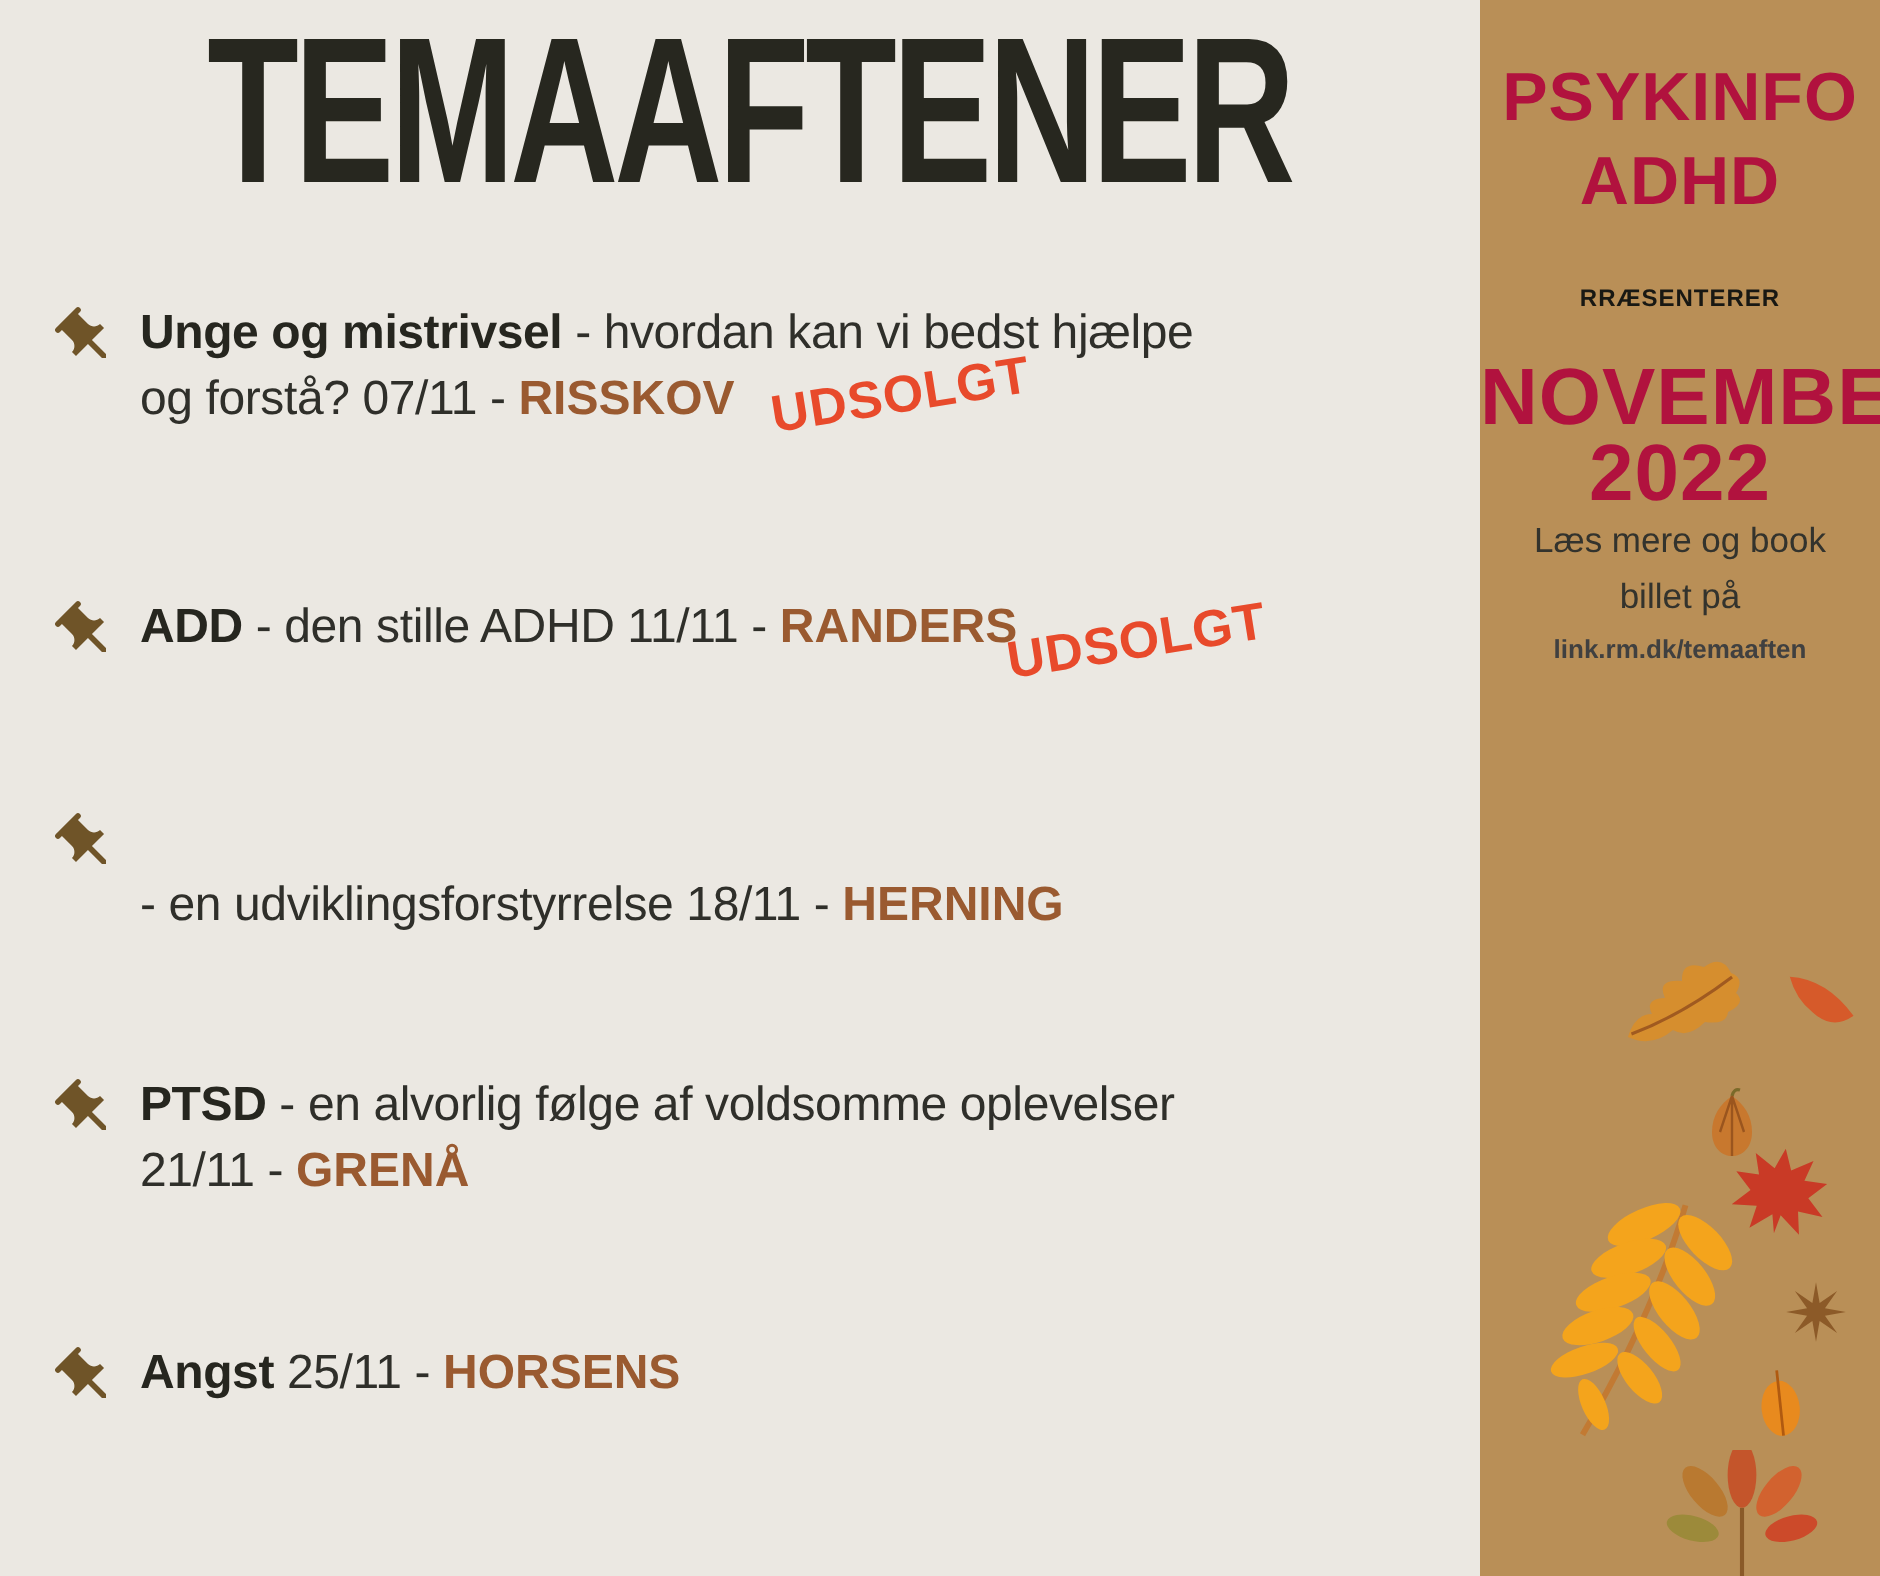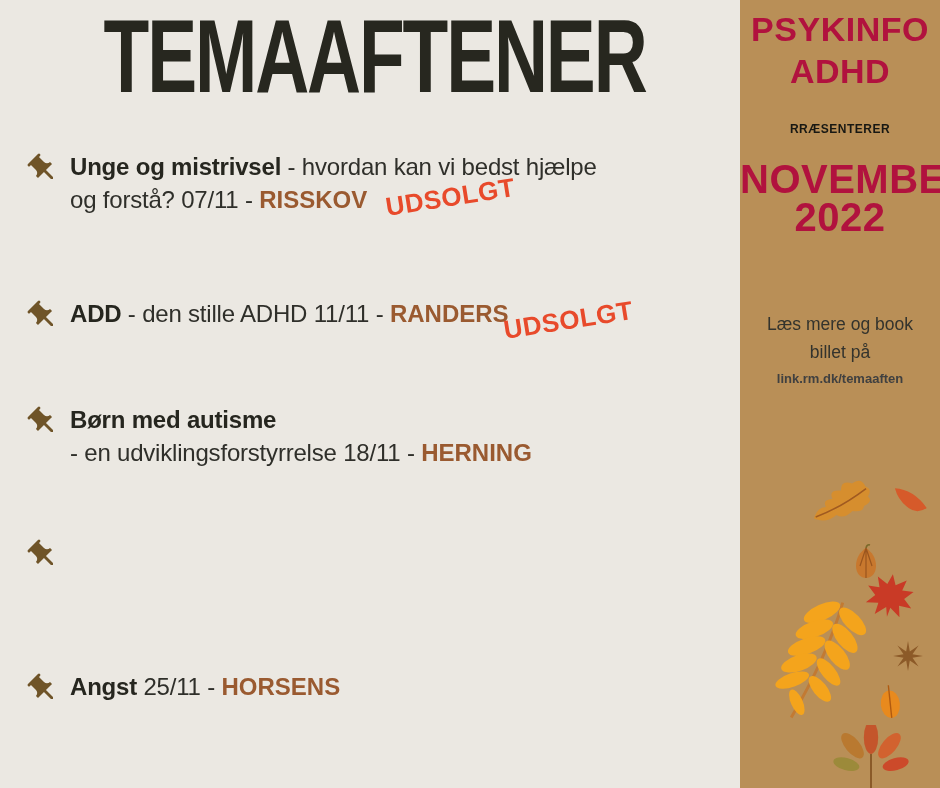--- a/index.html
+++ b/index.html
@@ -25,27 +25,27 @@
   .pin svg{width:100%;height:100%;fill:#6F5428;}
   .soldout{
     position:absolute;font-size:26px;font-weight:700;color:#E84A2B;
     transform:rotate(-9deg);letter-spacing:0.5px;white-space:nowrap;
   }
   
   .sidebar{
     position:relative;width:200px;height:788px;background:#B98F57;flex:0 0 200px;
     text-align:center;overflow:hidden;
   }
-  .brand{margin-top:8px;font-size:34px;line-height:42px;font-weight:800;
+  .brand{margin-top:28px;font-size:34px;line-height:42px;font-weight:800;
     color:#B1123E;letter-spacing:0.5px;}
   .presents{margin-top:26px;font-size:12px;line-height:22px;font-weight:600;
     color:#181813;letter-spacing:0.5px;}
   .monthyear{margin-top:20px;font-size:40px;line-height:38px;font-weight:800;
     color:#B1123E;letter-spacing:0.5px;}
-  .cta{margin-top:74px;font-size:17.5px;line-height:28px;font-weight:500;color:#33332D;}
+  .cta{font-size:17.5px;line-height:28px;font-weight:500;color:#33332D;}
   .cta-link{font-size:13px;line-height:26px;font-weight:600;color:#404040;cursor:pointer;}
   .leaf{position:absolute;}
   .leaf svg{display:block;width:100%;height:100%;}
 </style>
 </head>
 <body>
 
 <div class="poster">
 
   <div class="main">
@@ -72,24 +72,28 @@
       <span>og forstå? 07/11 - </span><span class="loc">RISSKOV</span>
     </div>
     <span class="soldout" style="left:385px;top:182px">UDSOLGT</span>
 
     <div class="event" style="top:297px">
       <b>ADD</b><span> - den stille ADHD 11/11 - </span><span class="loc">RANDERS</span>
     </div>
     <span class="soldout" style="left:503px;top:305px">UDSOLGT</span>
 
     <div class="event" style="top:403px">
-      <b>Børn med autisme</b><br>
+      <br>
       <span>- en udviklingsforstyrrelse 18/11 - </span><span class="loc">HERNING</span>
     </div>
 
+    <div class="event" style="top:536px">
+      <b>PTSD</b><span> - en alvorlig følge af voldsomme oplevelser</span><br>
+      <span>21/11 - </span><span class="loc">GRENÅ</span>
+    </div>
 
     <div class="event" style="top:670px">
       <b>Angst</b><span> 25/11 - </span><span class="loc">HORSENS</span>
     </div>
   </div>
 
   <div class="sidebar">
     <div class="brand">
       <div>PSYKINFO</div>
       <div>ADHD</div>

